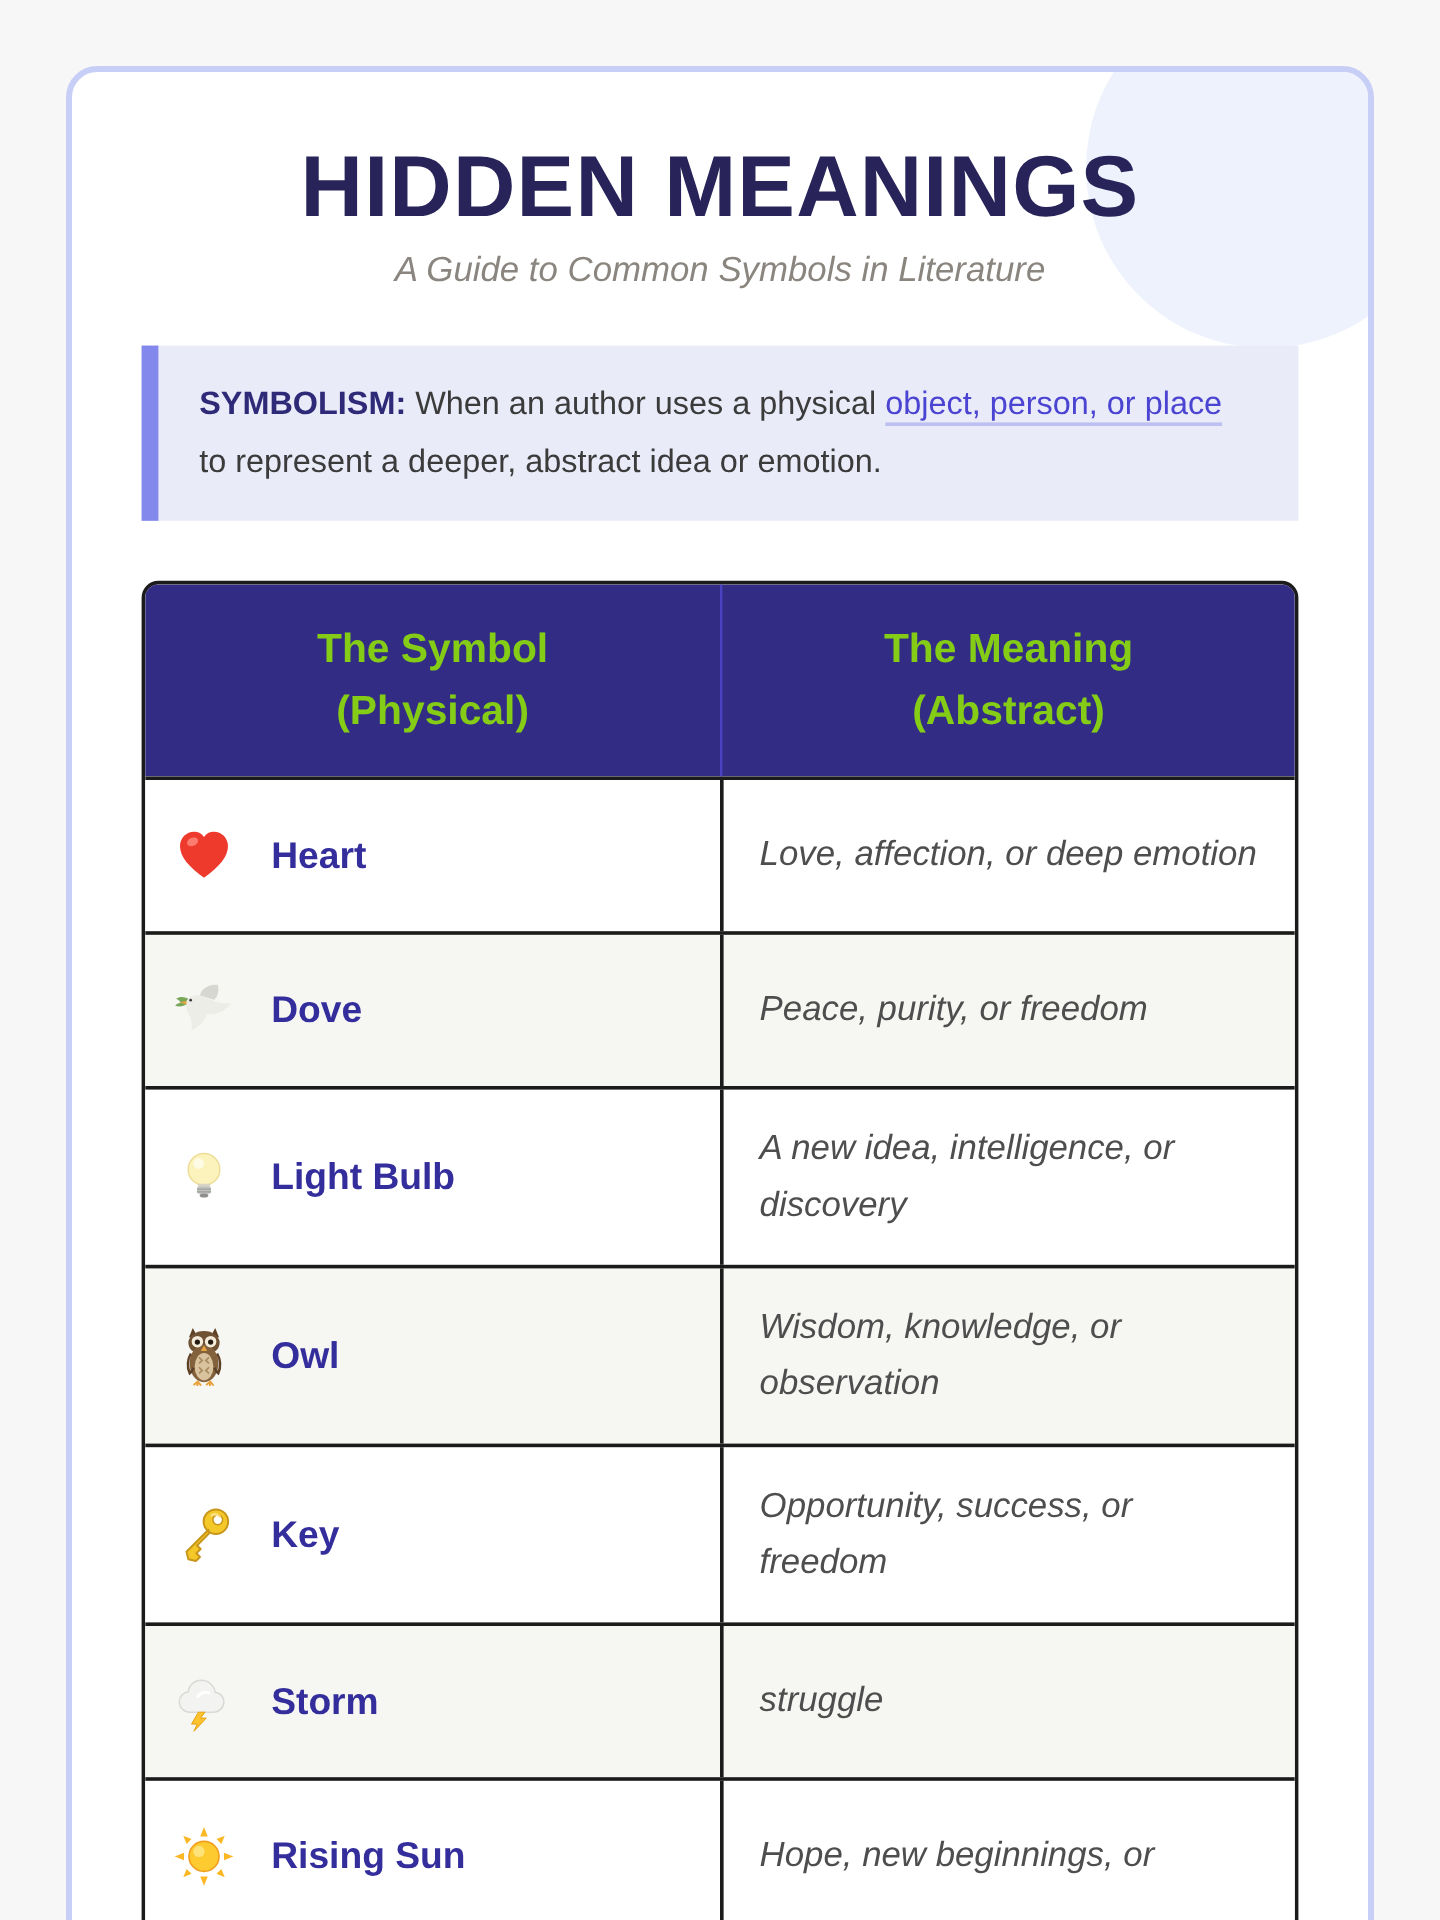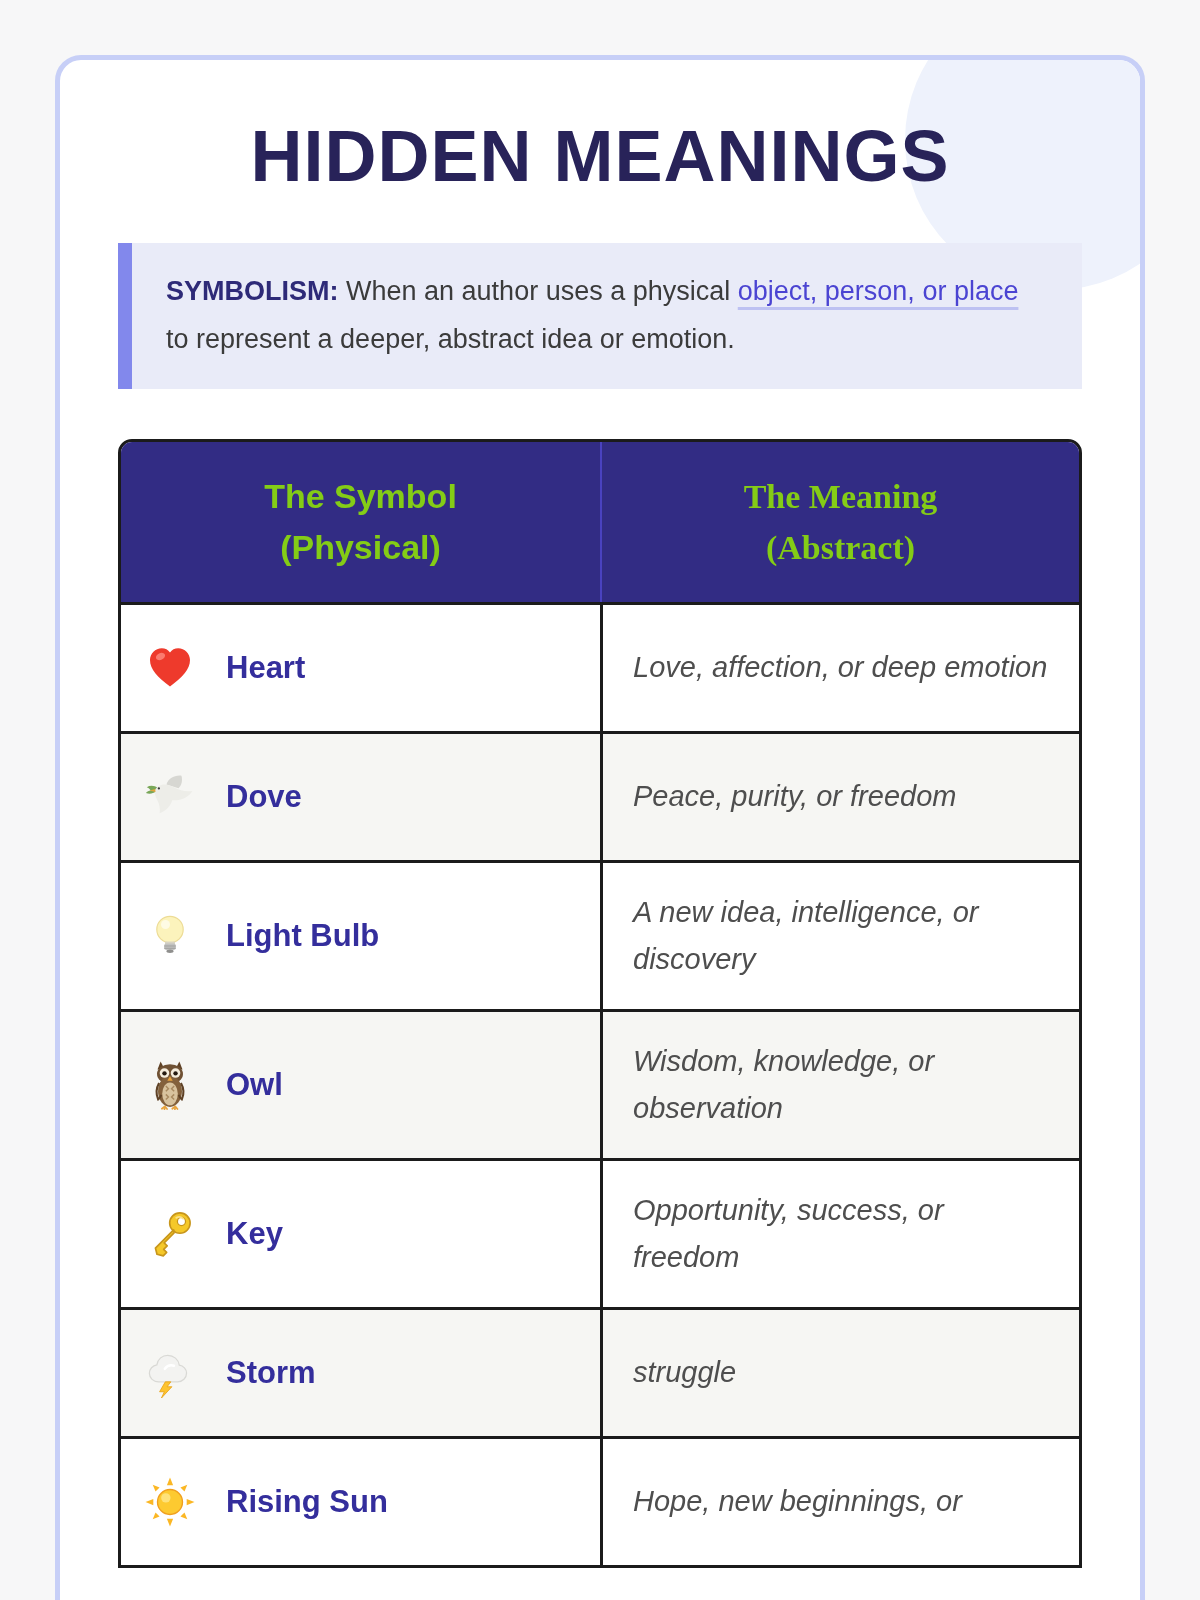--- a/index.html
+++ b/index.html
@@ -58,21 +58,21 @@
     border-radius:14px 14px 0 0;
     overflow:hidden;
   }
   .thead { display:flex; background:#322C84; height:160px; }
   .th {
     width:50%; display:flex; flex-direction:column;
     align-items:center; justify-content:center;
     color:#84cc16; font-size:34px; font-weight:700; line-height:51px;
     box-sizing:border-box;
   }
-  .th + .th { border-left:2px solid #4A42C0;font-family:Liberation Serif, serif; }
+  .th + .th { border-left:2px solid #4A42C0; }
   .trow { display:flex; border-top:3px solid #1B1B1B; min-height:126px; background:#FFFFFF; }
   .tbody .trow:nth-child(even) { background:#F6F6F3; }
   .cell { box-sizing:border-box; }
   .cell-symbol {
     width:50%; display:flex; align-items:center;
     gap:30px; padding-left:23px;
   }
   .emoji { width:52px; height:52px; flex:0 0 52px; display:flex; align-items:center; justify-content:center; }
   .emoji svg { display:block; }
   .symbol-label { font-size:31px; font-weight:700; color:#342E9C; }
@@ -85,20 +85,21 @@
   .mline { white-space:nowrap; }
 </style>
 </head>
 <body>
 
 <div class="viewport">
   <div class="card">
     <div class="deco"></div>
 
     <h1 class="title">HIDDEN MEANINGS</h1>
+    <p class="subtitle">A Guide to Common Symbols in Literature</p>
 
     <div class="callout">
       <p class="callout-text"><span class="term">SYMBOLISM:</span>
         <span>When an author uses a physical</span>
         <a class="link">object, person, or place</a>
         <span>to represent a deeper, abstract idea or emotion.</span></p>
     </div>
 
     <div class="table">
       <div class="thead">

